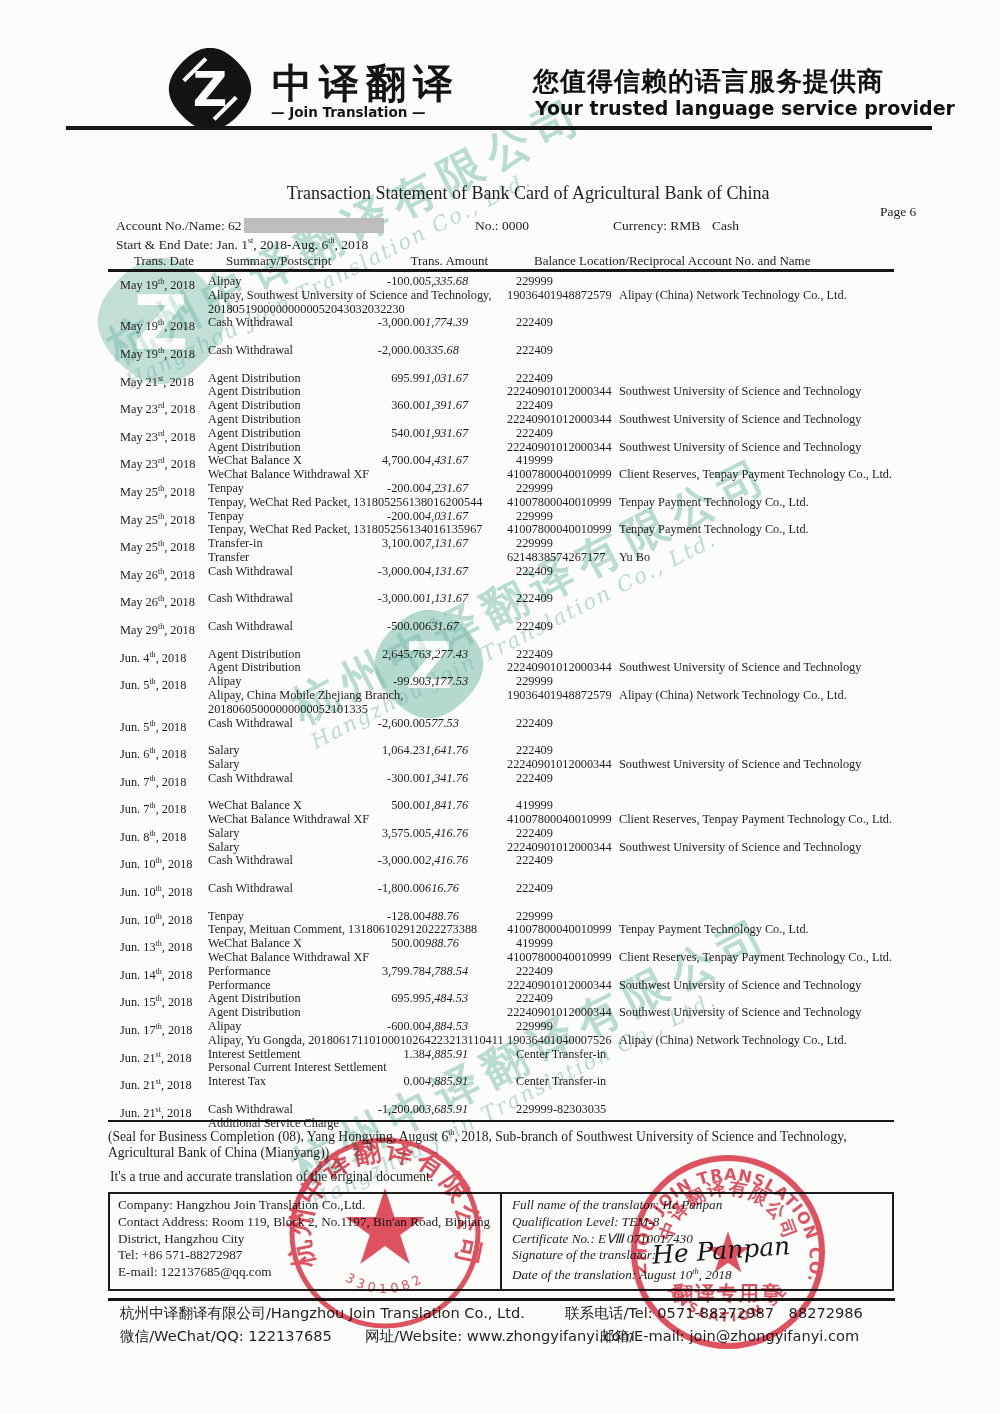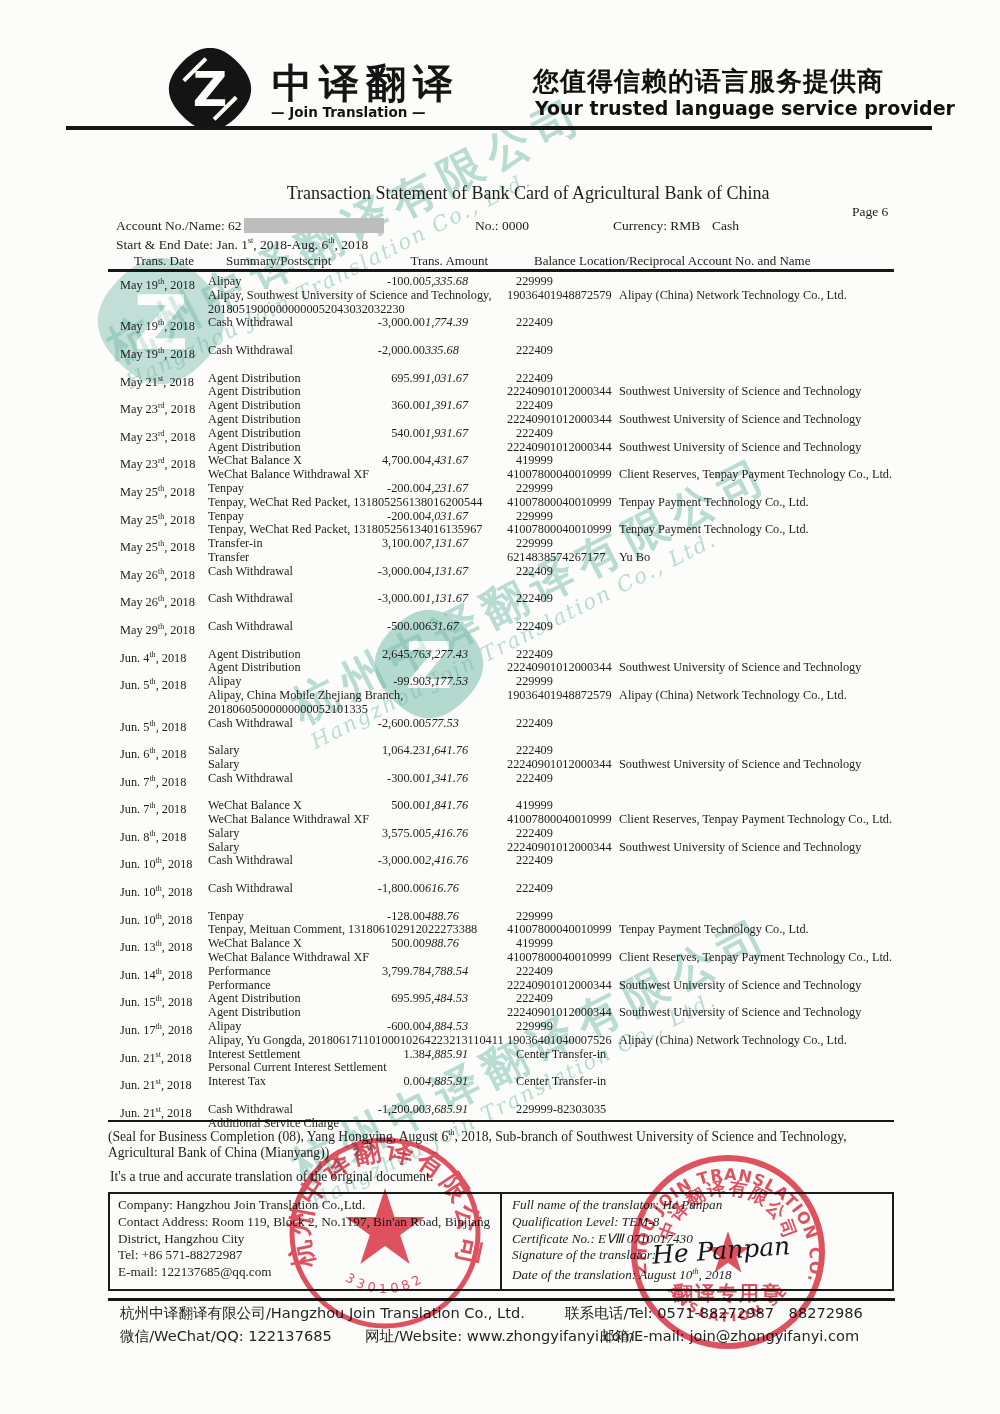--- a/index.html
+++ b/index.html
@@ -11,21 +11,21 @@
            font-weight:700;font-size:40px;letter-spacing:7px;color:#141414;}
   .logo-en{position:absolute;left:271px;top:104px;font-family:"DejaVu Sans",sans-serif;
            font-weight:700;font-size:13.5px;color:#141414;}
   .tagline-cn{position:absolute;left:533px;top:64px;font-family:"DejaVu Sans",sans-serif;
            font-weight:700;font-size:26px;letter-spacing:1px;color:#101010;}
   .tagline-en{position:absolute;left:535px;top:97px;font-family:"DejaVu Sans",sans-serif;
            font-weight:700;font-size:19px;color:#101010;}
   .rule{position:absolute;background:#161616;}
   
   .title{position:absolute;left:0;top:183px;width:100%;text-align:center;font-size:18px;padding-left:28px;}
-  .page-label{position:absolute;left:852px;top:204px;font-size:13.5px;text-align:right;}
+  .page-label{position:absolute;left:880px;top:204px;font-size:13.5px;text-align:right;}
   .meta{position:absolute;font-size:13.5px;white-space:nowrap;}
   .redact{display:inline-block;width:140px;height:15px;background:#bdbdbd;vertical-align:-3px;margin-left:2px;}
   
   .thead{position:absolute;left:120px;top:253px;width:775px;display:flex;font-size:13px;gap:18px;}
   .th1{width:88px;flex:none;text-align:center;}
   .th2{width:144px;flex:none;}
   .th3{width:100px;flex:none;text-align:right;}
   .th4{margin-left:28px;flex:none;}
   .tbl{position:absolute;left:120px;top:275px;width:780px;font-size:12.3px;}
   .tl{display:flex;height:13.8px;line-height:13.8px;white-space:nowrap;}

